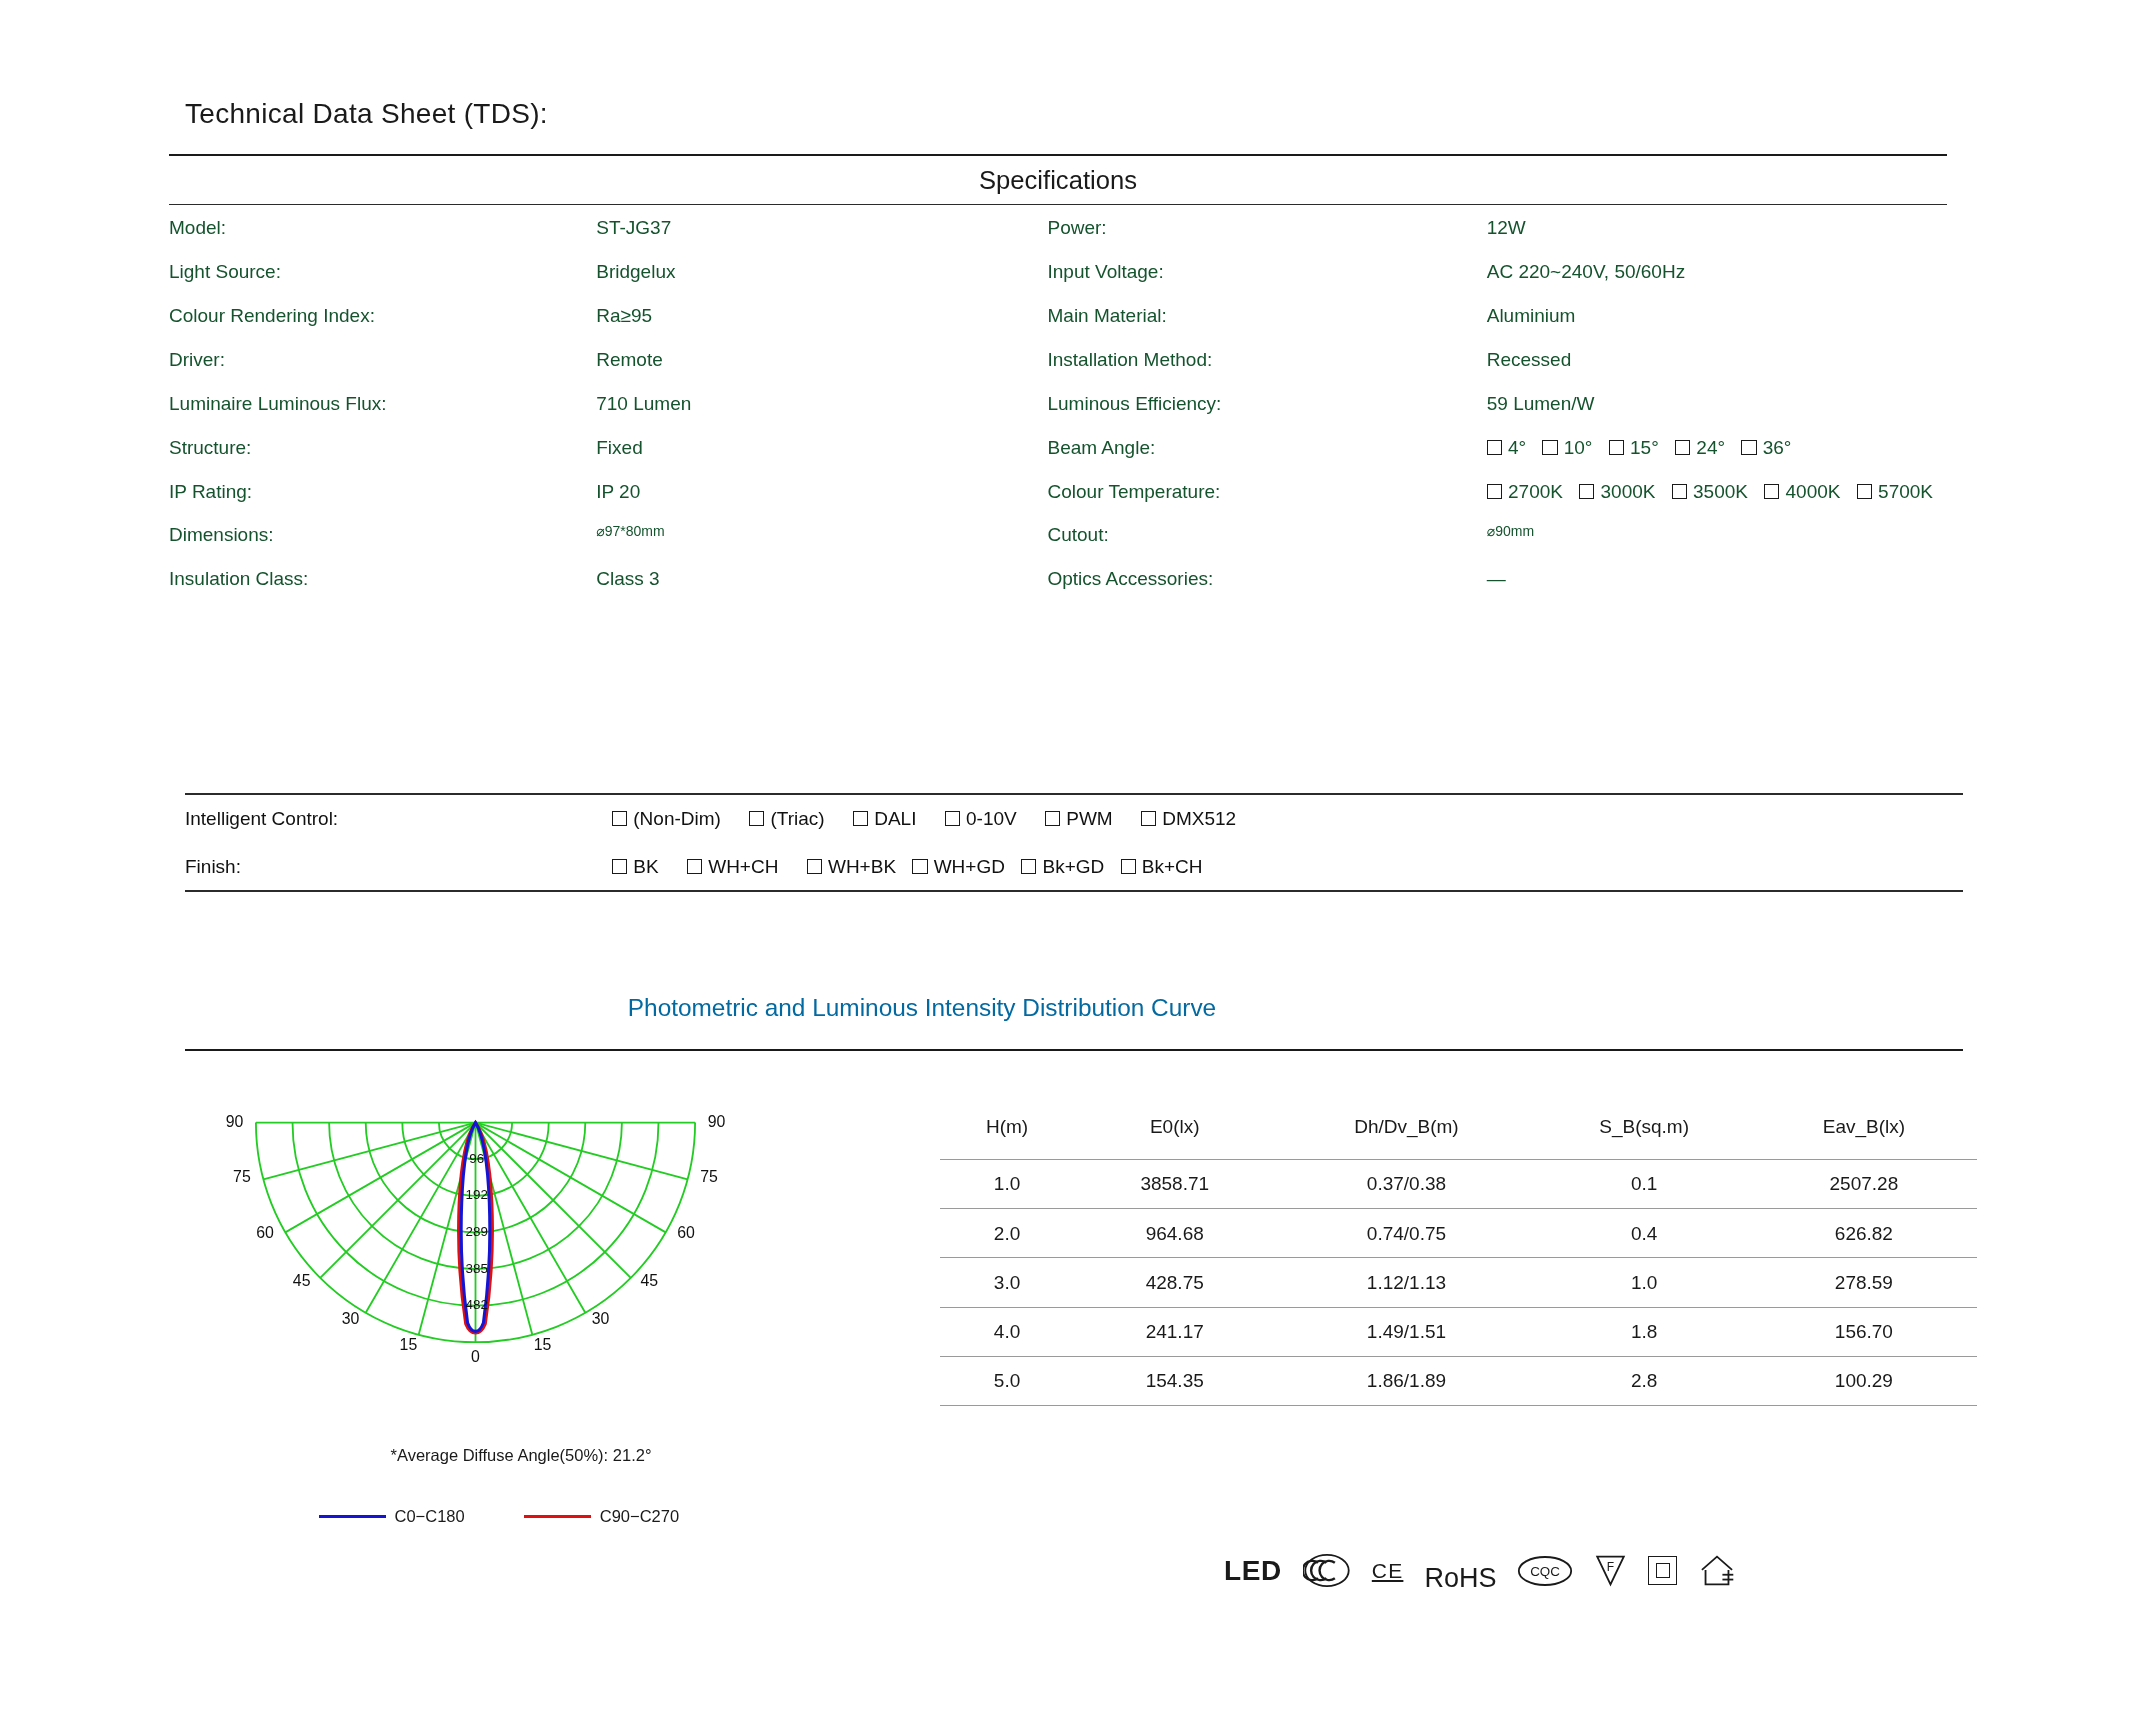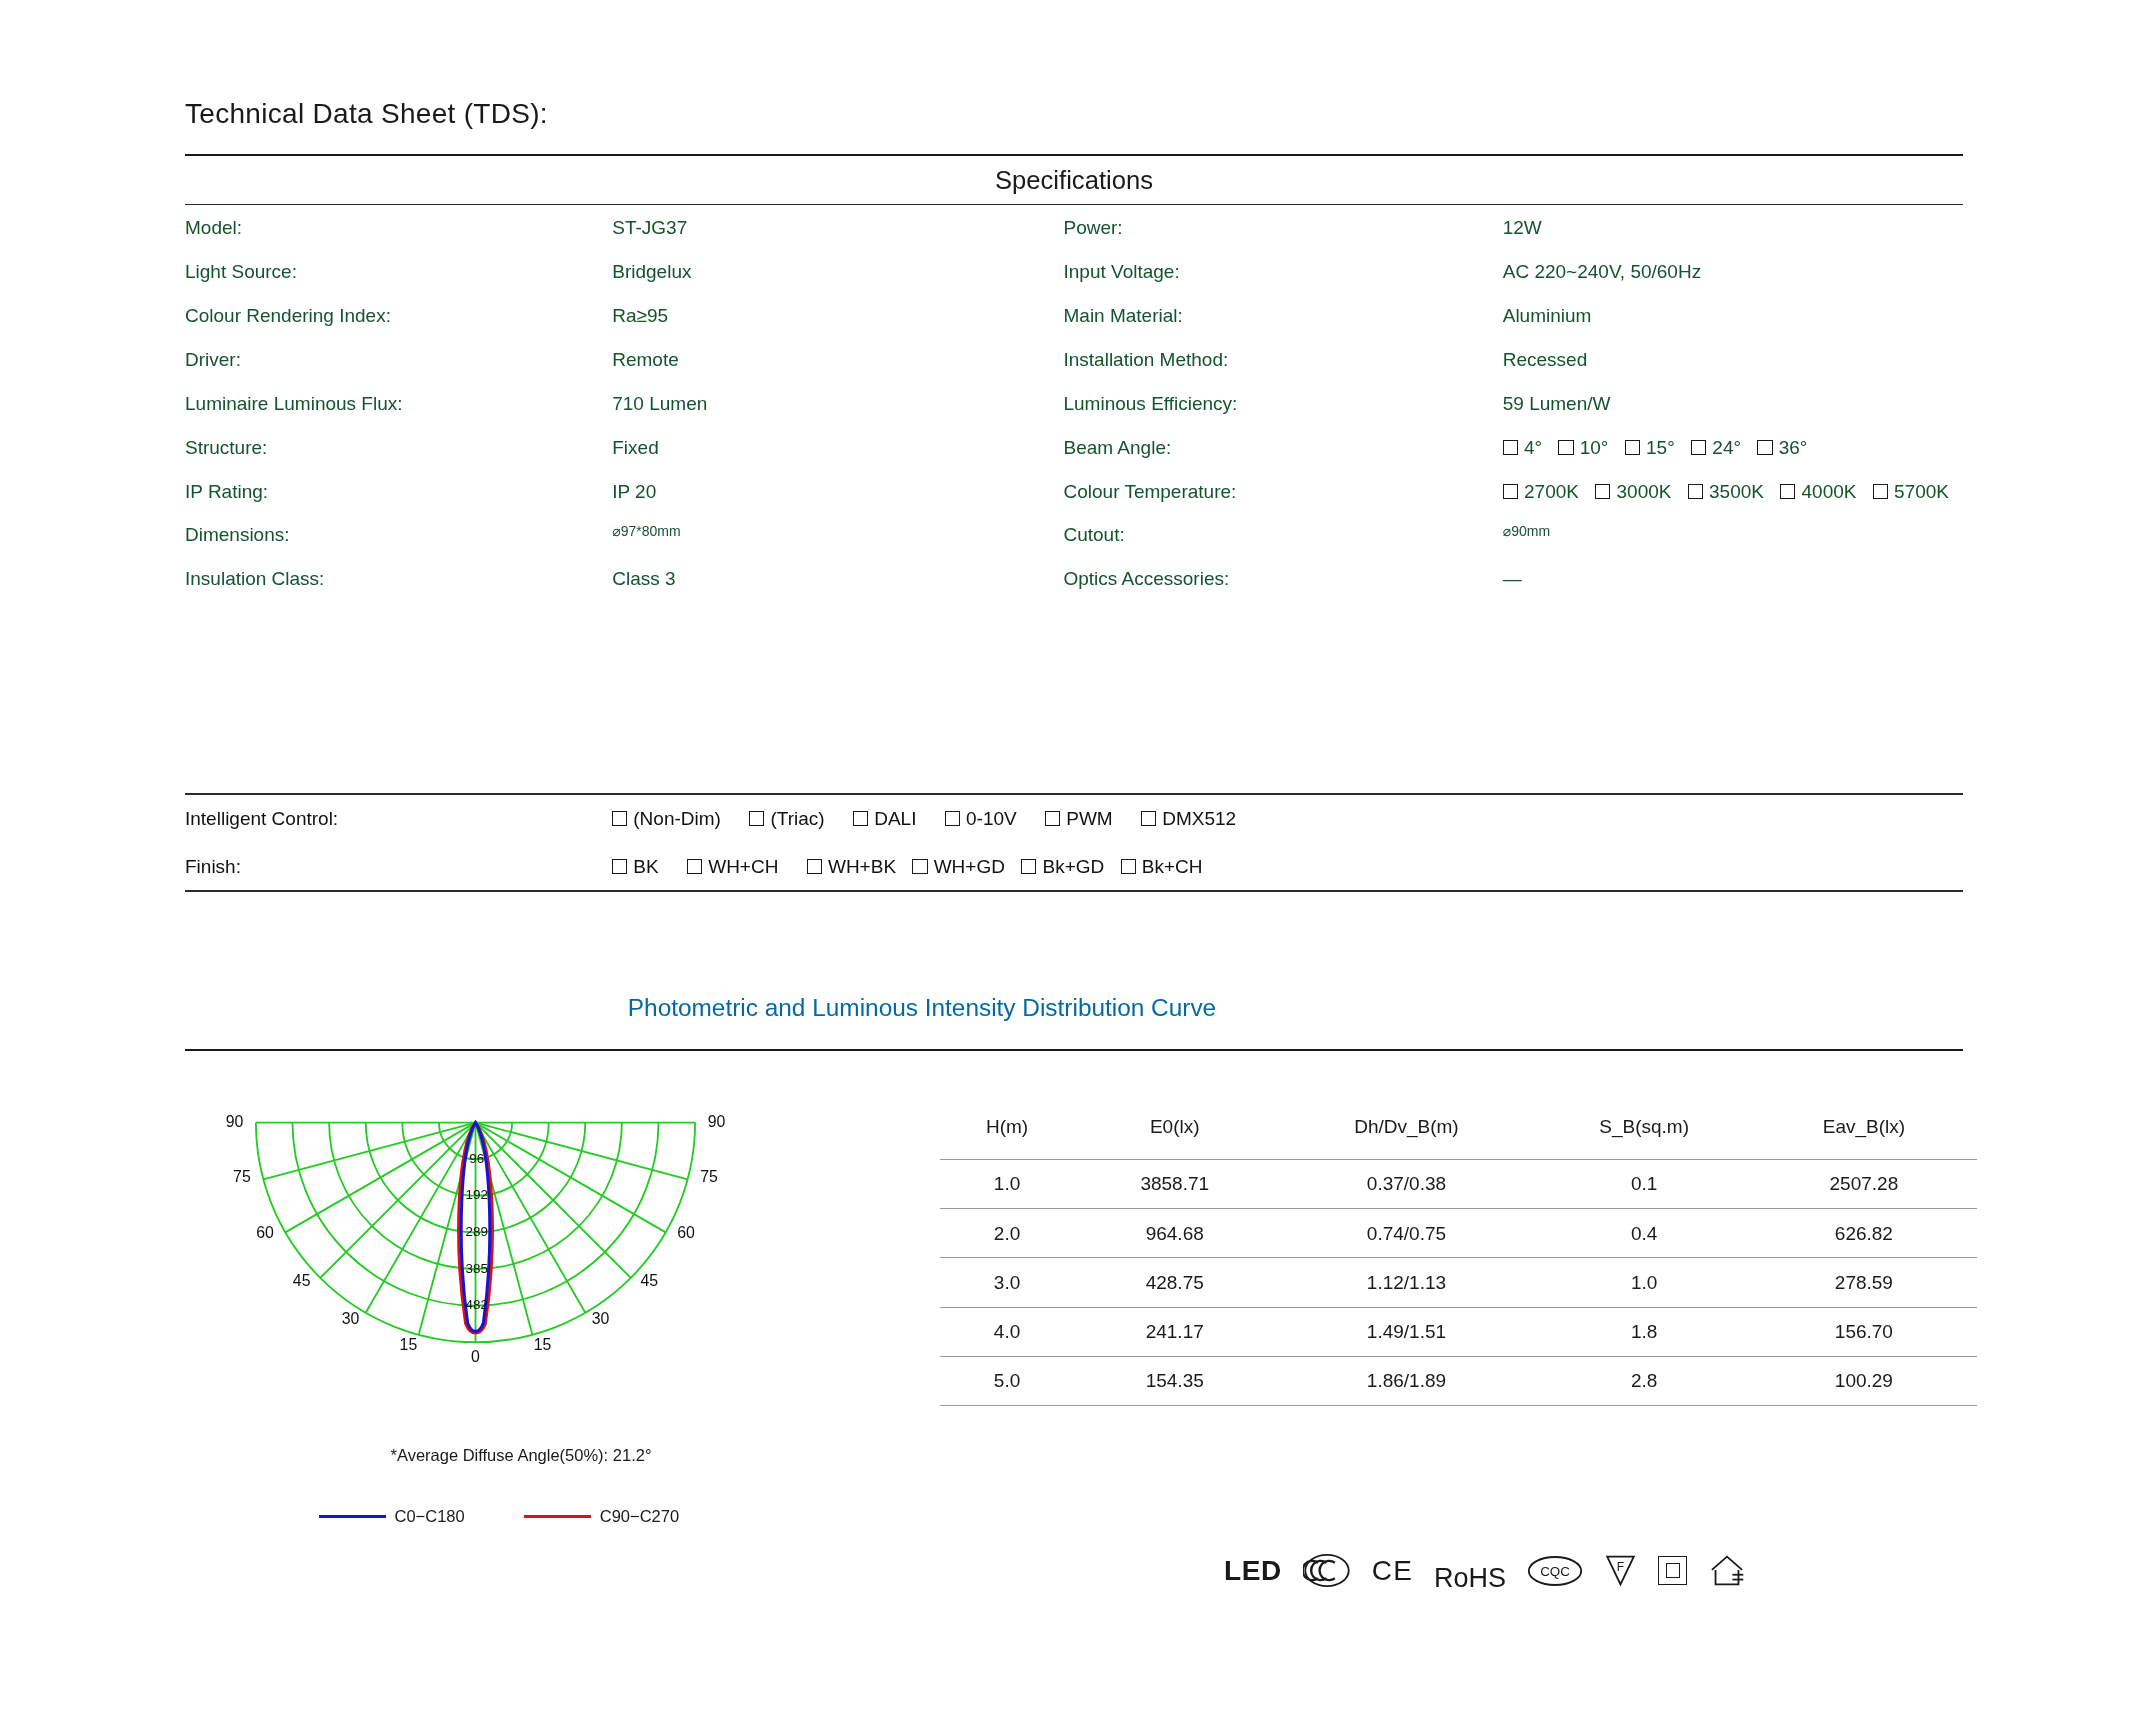--- a/index.html
+++ b/index.html
@@ -29,21 +29,21 @@
     left: 185px;
     top: 98px;
     font-size: 28px;
     letter-spacing: 0.3px;
     color: #1a1a1a;
   }
 
   
   .spec-wrap {
     position: absolute;
-    left: 185px;
+    left: 169px;
     top: 154px;
     width: 1778px;
   }
   .rule {
     height: 2.4px;
     background: #1a1a1a;
     width: 100%;
   }
   .rule-thin {
     height: 1.8px;
@@ -200,21 +200,21 @@
     left: 1224px;
     top: 1543px;
     height: 55px;
     display: flex;
     align-items: center;
     gap: 21px;
     font-size: 27px;
     color: #1a1a1a;
   }
   .cert-led { font-weight: bold; letter-spacing: 0.6px; font-size: 28px; }
-  .cert-ce  { font-size: 28px; letter-spacing: 1.2px; }
+  .cert-ce  { font-size: 21px; letter-spacing: 1.2px; text-decoration: underline; }
   .cert-rohs{ font-size: 27px; margin-top: 16px; }
   .sq {
     width: 27px; height: 27px;
     border: 1.8px solid #1a1a1a;
     display: inline-flex;
     align-items: center;
     justify-content: center;
   }
   .sq i {
     width: 12.2px; height: 12.2px;

